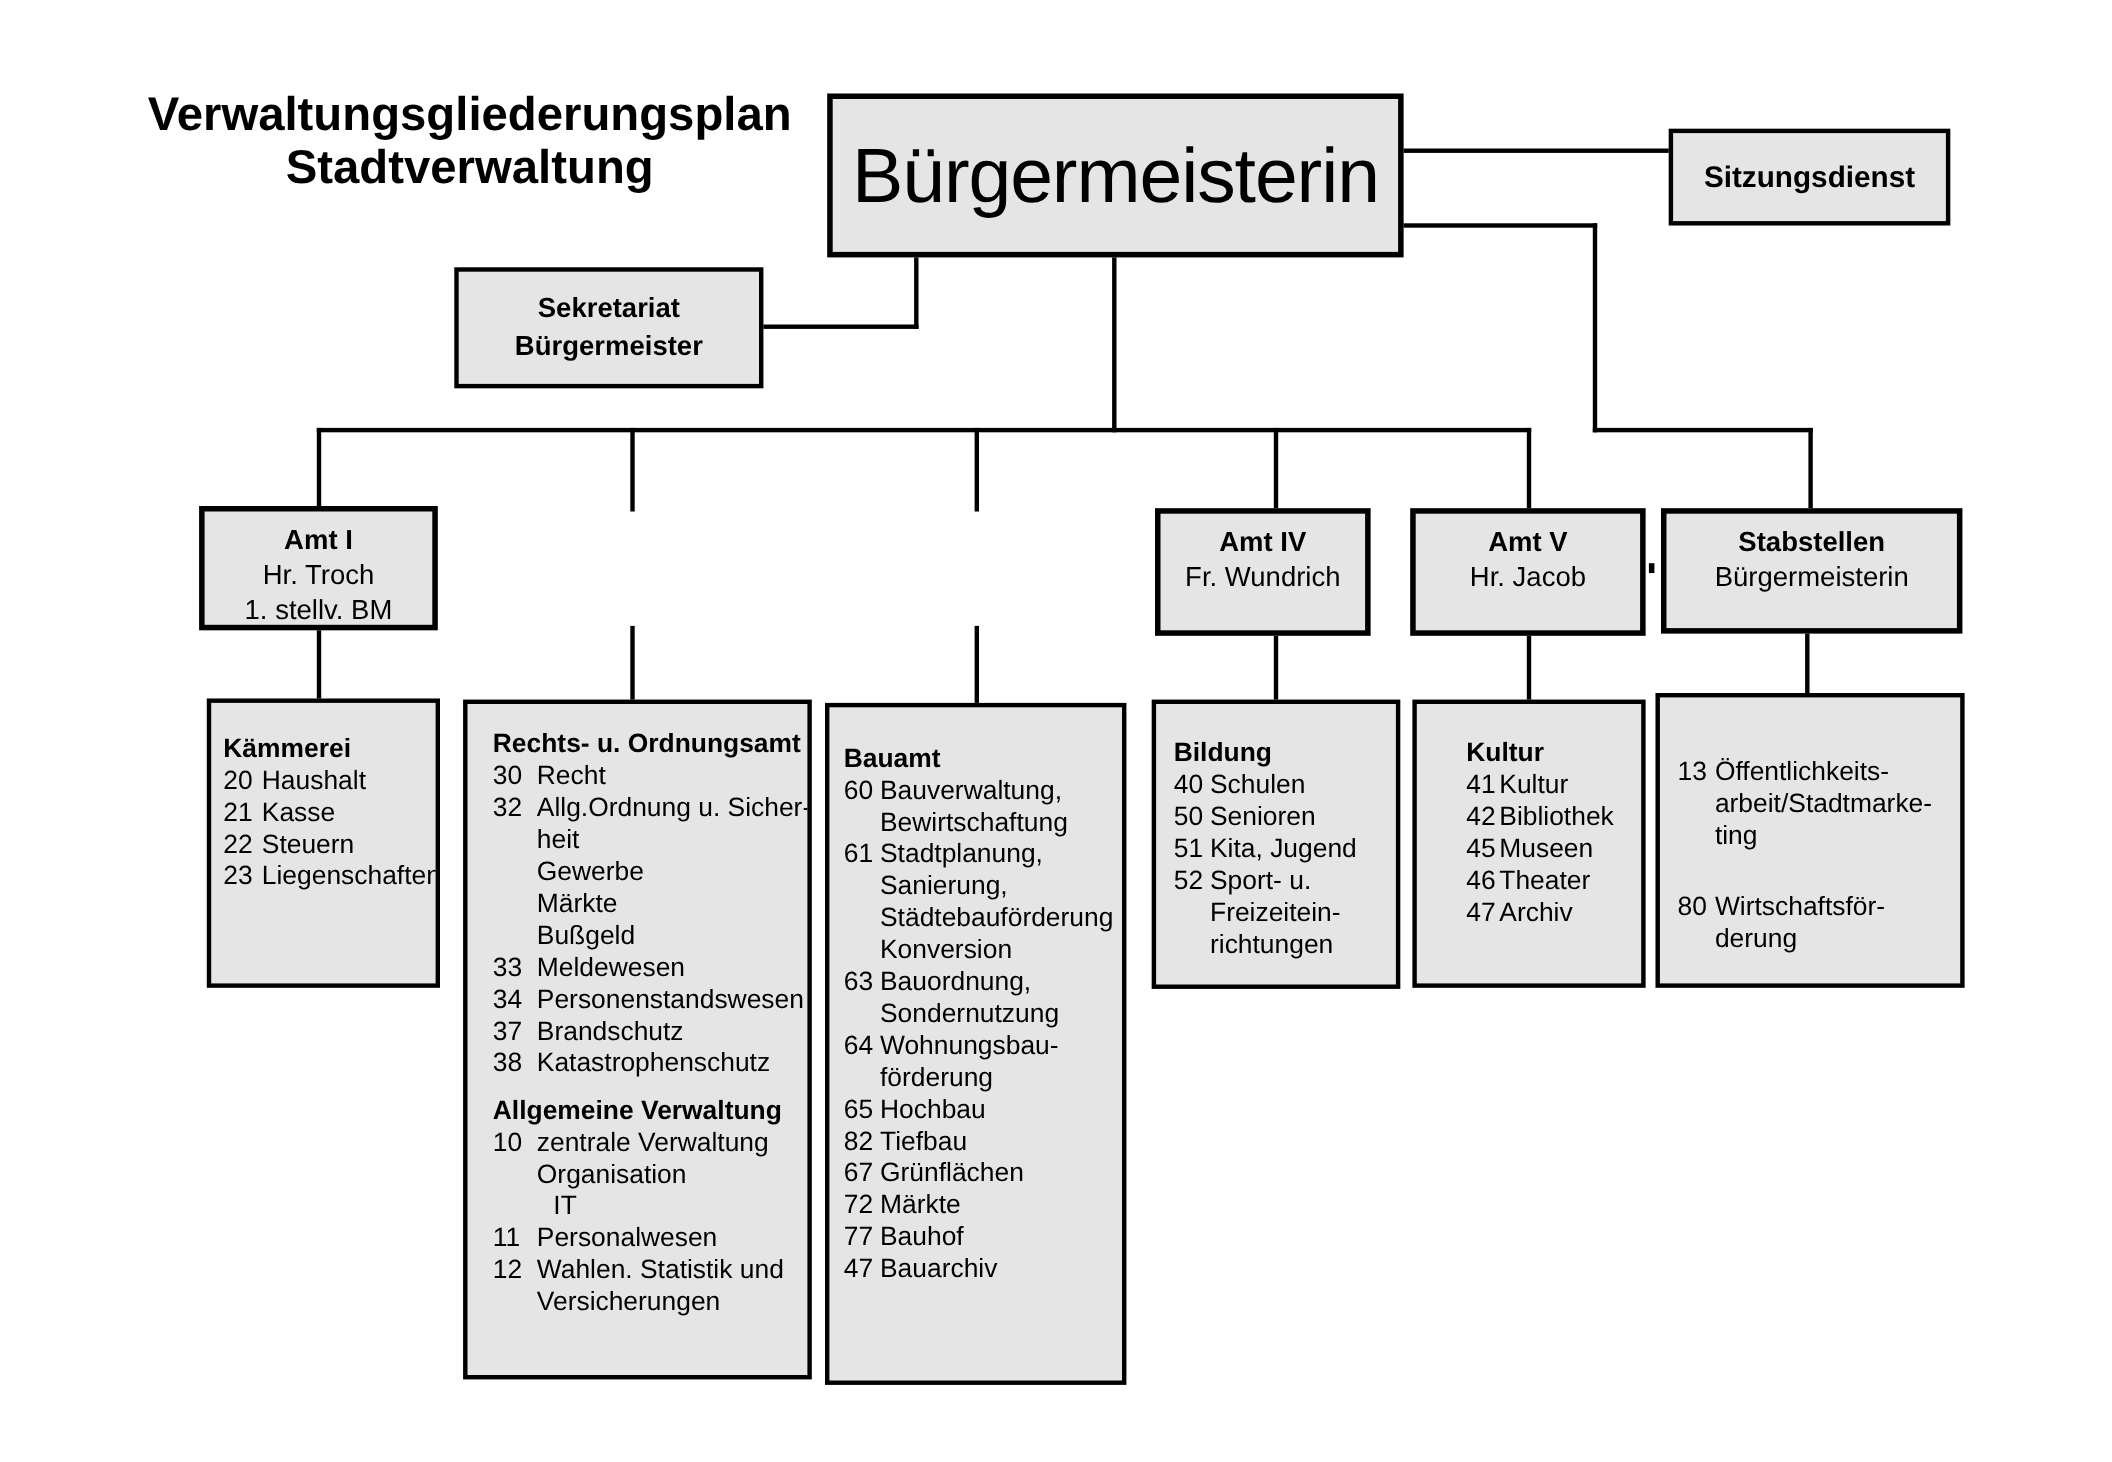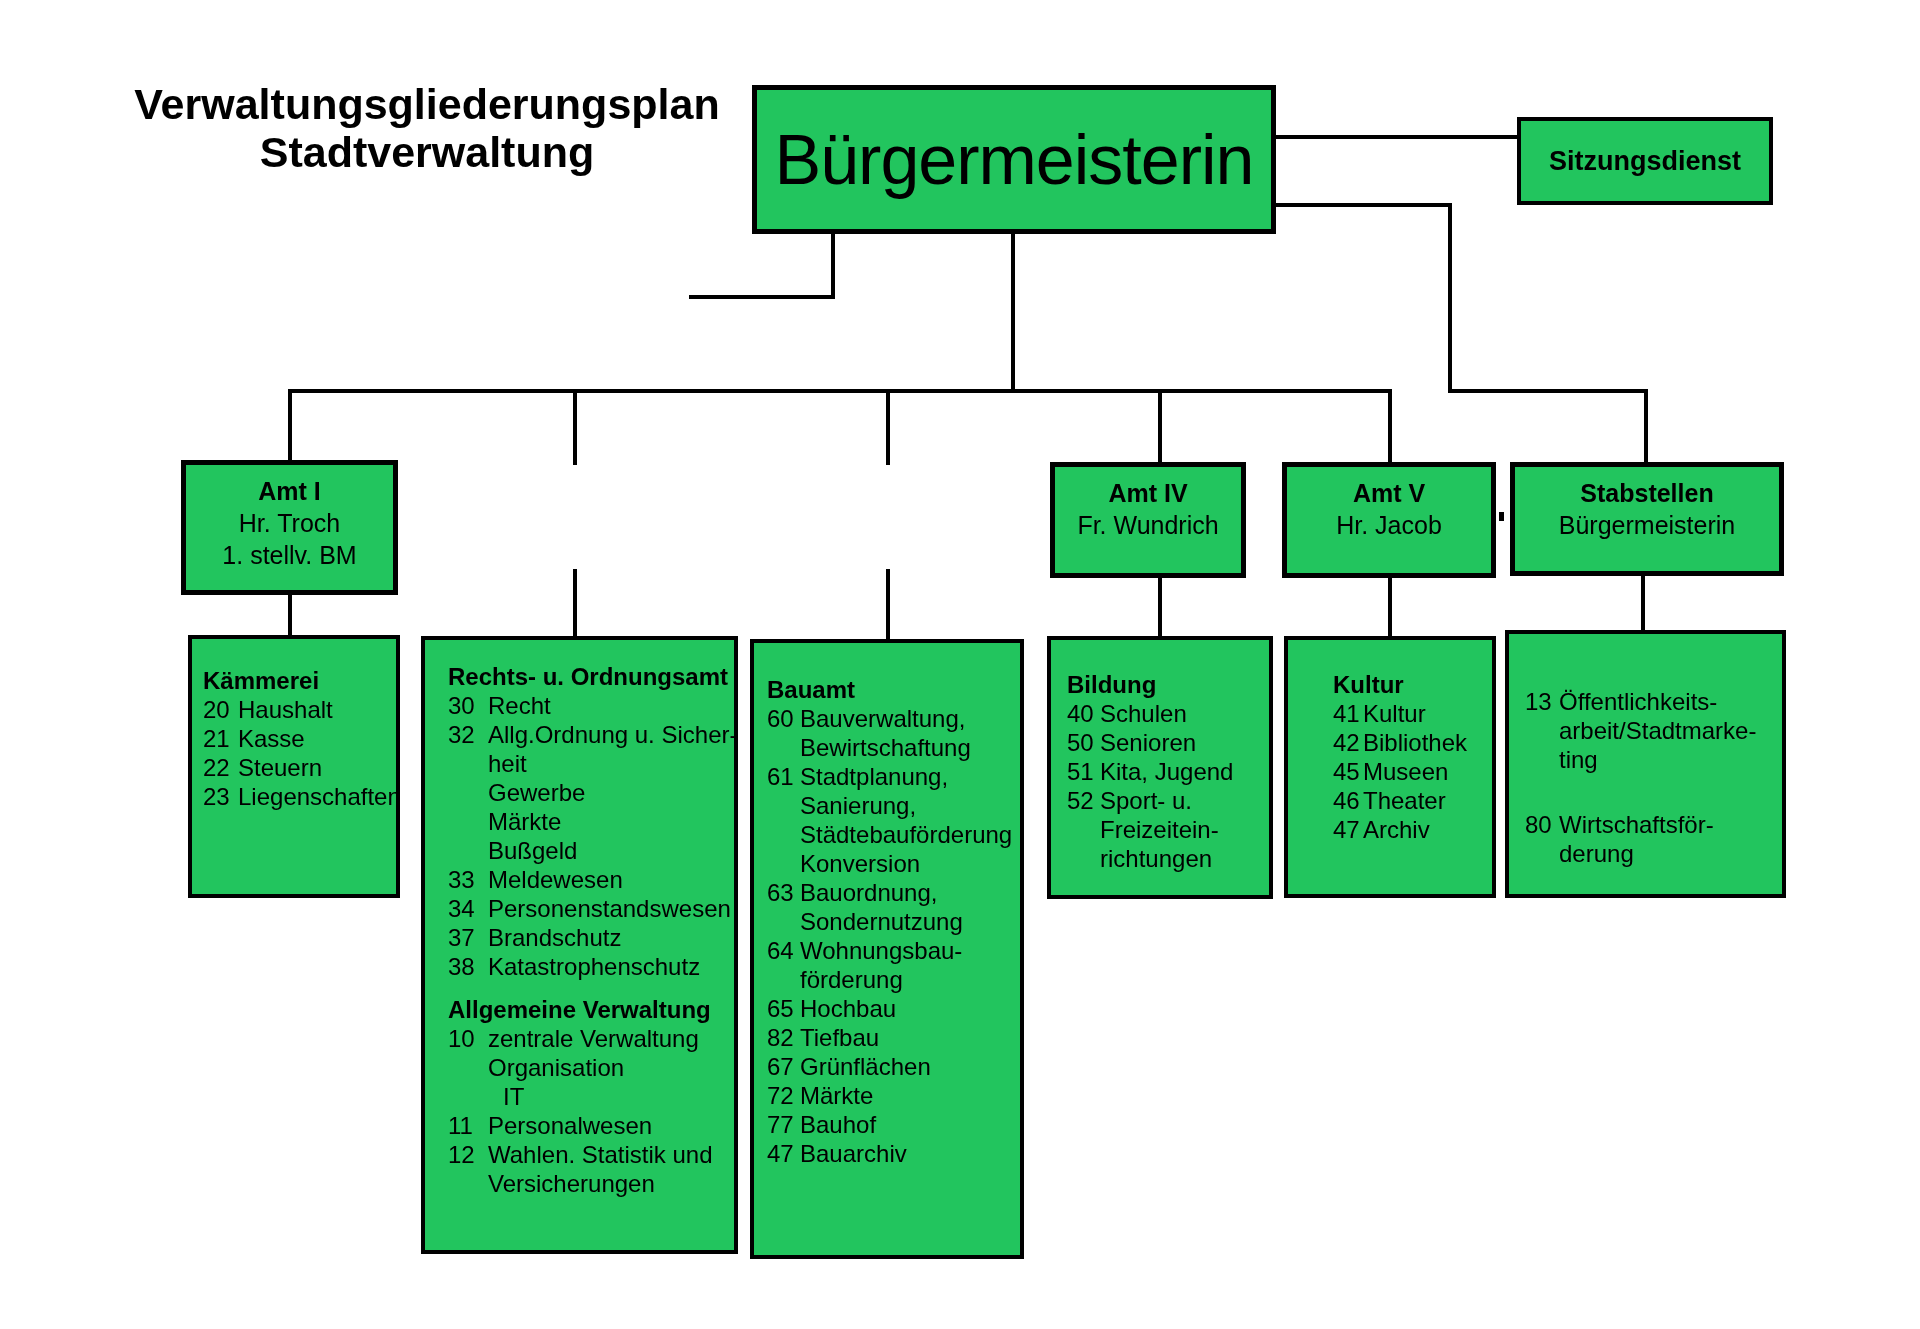--- a/index.html
+++ b/index.html
@@ -1,20 +1,20 @@
 <!DOCTYPE html>
 <html><head>
 <meta charset="utf-8">
 <style>
   html,body{margin:0;padding:0;background:#fff;}
   .canvas{
     position:relative;width:1920px;height:1329px;background:#ffffff;
     font-family:"Liberation Sans", sans-serif;color:#000;overflow:hidden;
   }
-  .box{position:absolute;background:#22c55e;border:4px solid #000;box-sizing:border-box;z-index:2;overflow:hidden;}
+  .box{position:absolute;background:#e5e5e5;border:4px solid #000;box-sizing:border-box;z-index:2;overflow:hidden;}
   .thick{border-width:5px;}
   .hline{position:absolute;height:4px;background:#000;z-index:1;}
   .vline{position:absolute;width:4px;background:#000;z-index:1;}
 
   .title-block{
     position:absolute;left:127px;top:80px;width:600px;text-align:center;
     font-weight:bold;font-size:43px;line-height:48px;z-index:2;
   }
   .bm-box{left:752px;top:85px;width:524px;height:149px;display:flex;align-items:center;justify-content:center;
     font-size:70px;font-weight:400;letter-spacing:-1px;}
@@ -71,22 +71,26 @@
   <div class="artifact" style="left:1499px;top:512px;width:5px;height:9px;"></div>
 
   <div class="box thick bm-box">
     <span>Bürgermeisterin</span>
   </div>
 
   <div class="box sitz-box">
     <span>Sitzungsdienst</span>
   </div>
 
+  <div class="box sekr-box">
+    <div>Sekretariat</div>
+    <div>Bürgermeister</div>
+  </div>
 
-  <div class="box thick amt" style="left:181px;top:460px;width:217px;height:135px;">
+  <div class="box thick amt" style="left:181px;top:460px;width:217px;height:113px;">
     <div class="amt-title">Amt I</div>
     <div>Hr. Troch</div>
     <div>1. stellv. BM</div>
   </div>
   <div class="box thick amt" style="left:1050px;top:462px;width:196px;height:116px;">
     <div class="amt-title">Amt IV</div>
     <div>Fr. Wundrich</div>
   </div>
   <div class="box thick amt" style="left:1282px;top:462px;width:214px;height:116px;">
     <div class="amt-title">Amt V</div>

